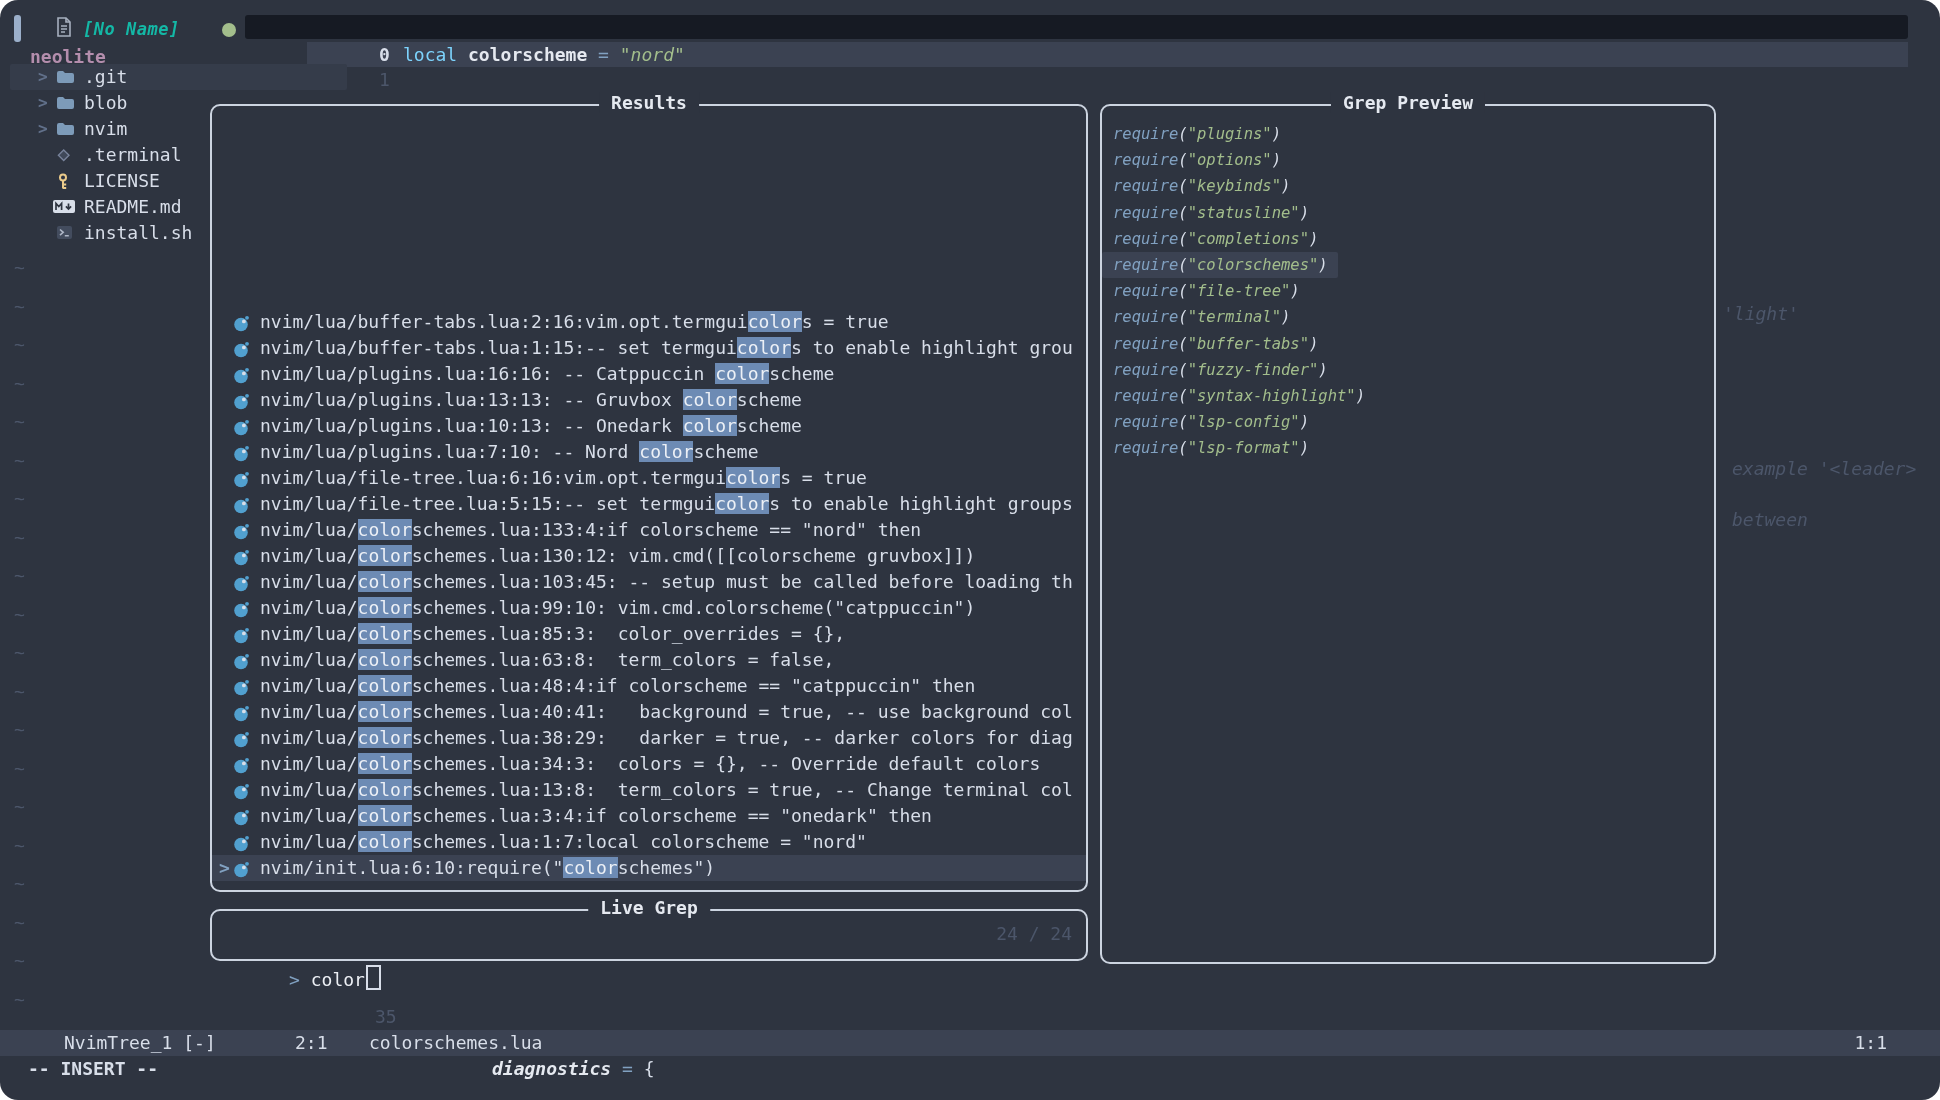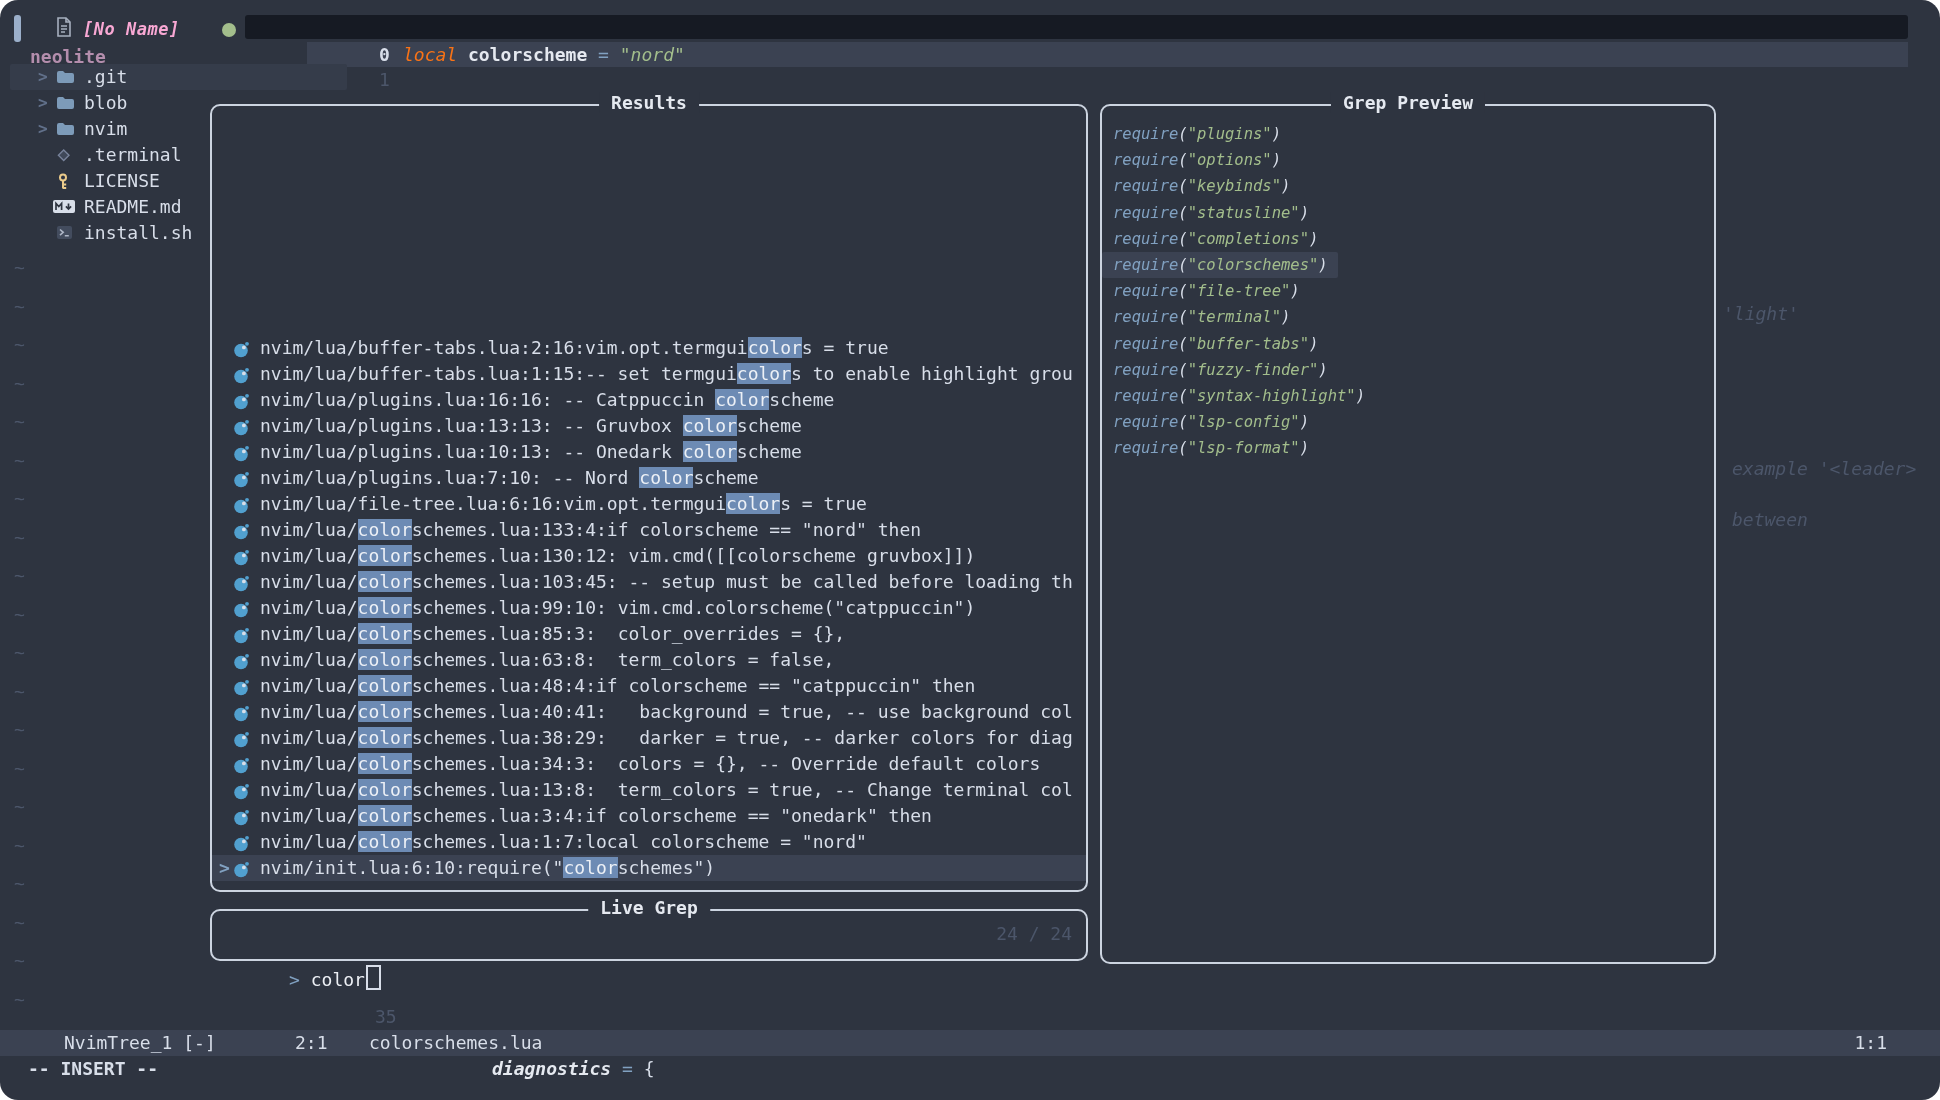--- a/index.html
+++ b/index.html
@@ -2,29 +2,29 @@
 <html><head>
 <meta charset="utf-8">
 <style>
   html,body{margin:0;padding:0;background:#ffffff;}
   .term{position:relative;width:1940px;height:1100px;background:#2e3440;border-radius:18px;
         overflow:hidden;font-family:"DejaVu Sans Mono",monospace;color:#d8dee9;}
   .abs{position:absolute;}
   
   .top-pill{left:14px;top:15px;width:7px;height:27px;background:#9bafca;border-radius:3px;}
   .tab{left:56px;top:14px;height:30px;display:flex;align-items:center;gap:11px;}
-  .tab-label{font-size:17px;font-style:italic;font-weight:600;color:#f9a8d4;letter-spacing:.5px;}
+  .tab-label{font-size:17px;font-style:italic;font-weight:600;color:#14b8a6;letter-spacing:.5px;}
   .mod-dot{left:222px;top:23px;width:14px;height:14px;border-radius:50%;background:#a3be8c;}
   .tabline-fill{left:245px;top:15px;width:1663px;height:24px;background:#161a23;border-radius:3px;}
   
   .cursorline0{left:307px;top:42px;width:1601px;height:25px;background:#3b4252;}
   .ln0{position:absolute;left:72px;top:0;line-height:25px;font-size:18px;font-weight:bold;color:#d8dee9;}
   .code0{position:absolute;left:96px;top:0;line-height:25px;font-size:18px;white-space:pre;}
   .line1num{left:379px;top:67px;line-height:25px;font-size:18px;color:#4c566a;}
-  .tok-kw{color:#f97316;font-style:italic;}
+  .tok-kw{color:#7dd3fc;}
   .tok-ident{color:#e5e9f0;font-weight:bold;}
   .tok-op{color:#81a1c1;}
   .tok-str{color:#a3be8c;font-style:italic;}
   .tok-plain{color:#d8dee9;}
   .tok-comment{color:#4c566a;font-style:italic;}
   .tok-bold-italic{color:#e5e9f0;font-weight:bold;font-style:italic;}
   
   .tree-root{left:30px;top:44px;height:26px;line-height:26px;font-size:18px;font-weight:bold;color:#b48ead;}
   .tree-item{position:absolute;left:10px;width:337px;height:26px;}
   .tree-item.selected{background:#353c4a;border-radius:2px;}
@@ -234,20 +234,25 @@
             </svg></span><span>nvim/lua/plugins.lua:7:10: -- Nord </span><span class="result-match">color</span><span>scheme</span></div>
         <div class="result-row"><span class="result-icon"><svg width="17" height="17" viewBox="0 0 17 17">
               <circle cx="8" cy="9.5" r="6.8" fill="#51a0cf"></circle>
               <circle cx="14" cy="2.8" r="1.9" fill="#51a0cf"></circle>
               <circle cx="10.9" cy="6.4" r="1.9" fill="#d8dee9"></circle>
             </svg></span><span>nvim/lua/file-tree.lua:6:16:vim.opt.termgui</span><span class="result-match">color</span><span>s = true</span></div>
         <div class="result-row"><span class="result-icon"><svg width="17" height="17" viewBox="0 0 17 17">
               <circle cx="8" cy="9.5" r="6.8" fill="#51a0cf"></circle>
               <circle cx="14" cy="2.8" r="1.9" fill="#51a0cf"></circle>
               <circle cx="10.9" cy="6.4" r="1.9" fill="#d8dee9"></circle>
+            </svg></span><span>nvim/lua/file-tree.lua:5:15:-- set termgui</span><span class="result-match">color</span><span>s to enable highlight groups</span></div>
+        <div class="result-row"><span class="result-icon"><svg width="17" height="17" viewBox="0 0 17 17">
+              <circle cx="8" cy="9.5" r="6.8" fill="#51a0cf"></circle>
+              <circle cx="14" cy="2.8" r="1.9" fill="#51a0cf"></circle>
+              <circle cx="10.9" cy="6.4" r="1.9" fill="#d8dee9"></circle>
             </svg></span><span>nvim/lua/</span><span class="result-match">color</span><span>schemes.lua:133:4:if colorscheme == "nord" then</span></div>
         <div class="result-row"><span class="result-icon"><svg width="17" height="17" viewBox="0 0 17 17">
               <circle cx="8" cy="9.5" r="6.8" fill="#51a0cf"></circle>
               <circle cx="14" cy="2.8" r="1.9" fill="#51a0cf"></circle>
               <circle cx="10.9" cy="6.4" r="1.9" fill="#d8dee9"></circle>
             </svg></span><span>nvim/lua/</span><span class="result-match">color</span><span>schemes.lua:130:12: vim.cmd([[colorscheme gruvbox]])</span></div>
         <div class="result-row"><span class="result-icon"><svg width="17" height="17" viewBox="0 0 17 17">
               <circle cx="8" cy="9.5" r="6.8" fill="#51a0cf"></circle>
               <circle cx="14" cy="2.8" r="1.9" fill="#51a0cf"></circle>
               <circle cx="10.9" cy="6.4" r="1.9" fill="#d8dee9"></circle>

